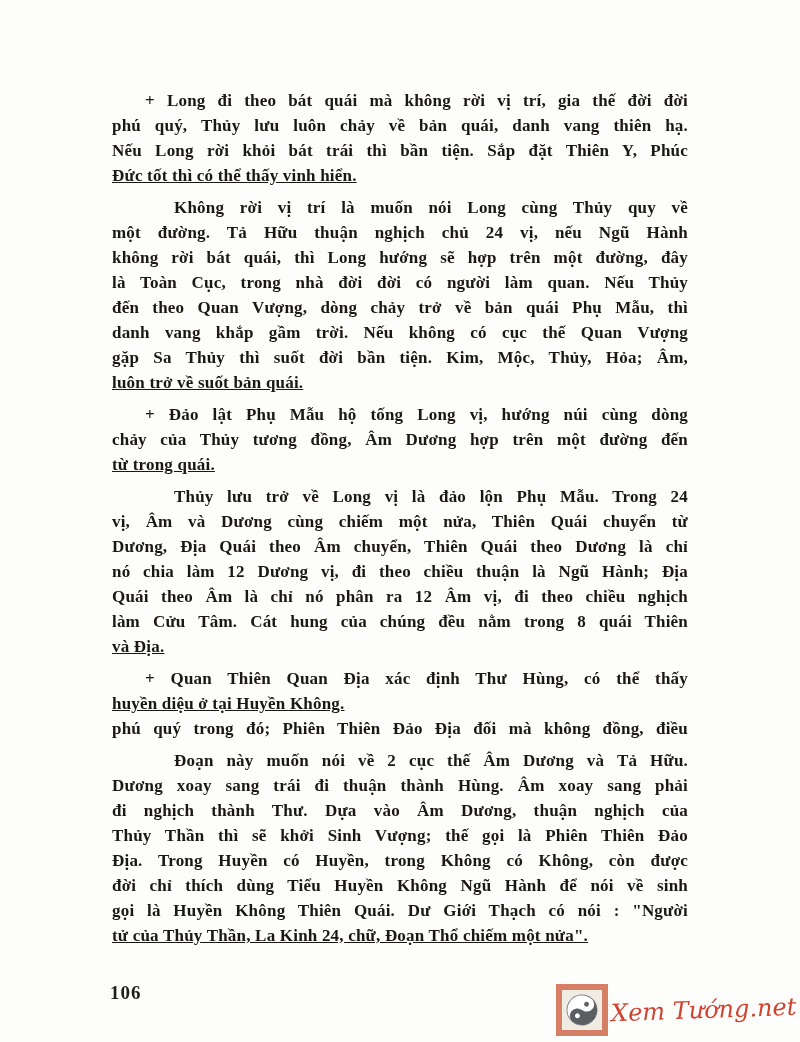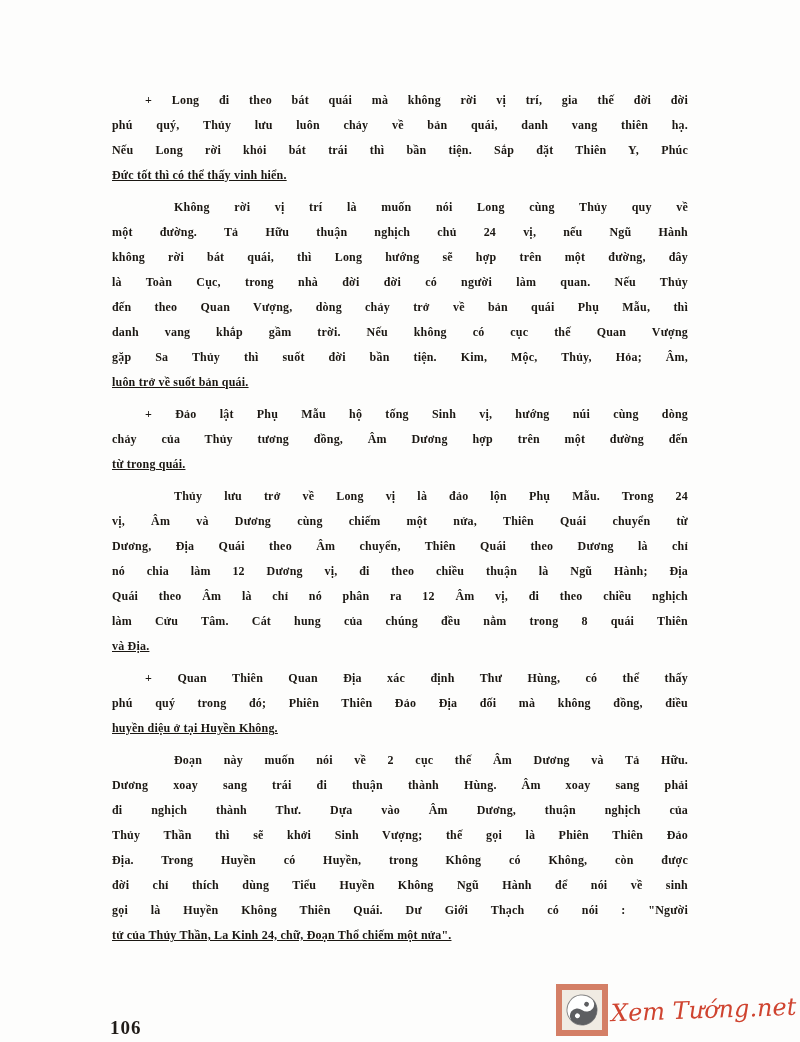--- a/index.html
+++ b/index.html
@@ -18,21 +18,21 @@
   .page {
     position: absolute;
     inset: 0;
   }
   .text-block {
     position: absolute;
     top: 88px;
     left: 112px;
     width: 576px;
     color: #1b1712;
-    font-size: 12px;
+    font-size: 17px;
     font-weight: 600;
     line-height: 25px;
     letter-spacing: 0.2px;
   }
   .para {
     margin: 0 0 7px 0;
   }
   .line {
     text-align: justify;
     text-align-last: justify;
@@ -46,21 +46,20 @@
   .para.indent > .line.first { padding-left: 62px; }
 
   .page-number {
     position: absolute;
     left: 110px;
     top: 982px;
     font-size: 19px;
     font-weight: 700;
     color: #201c18;
     letter-spacing: 1px;
-    margin-top: 35px;
   }
   .watermark {
     position: absolute;
     right: 4px;
     top: 984px;
     display: flex;
     align-items: center;
     gap: 3px;
   }
   .wm-logo {
@@ -101,37 +100,37 @@
         <div class="line first">Không rời vị trí là muốn nói Long cùng Thủy quy về</div>
         <div class="line">một đường. Tả Hữu thuận nghịch chủ 24 vị, nếu Ngũ Hành</div>
         <div class="line">không rời bát quái, thì Long hướng sẽ hợp trên một đường, đây</div>
         <div class="line">là Toàn Cục, trong nhà đời đời có người làm quan. Nếu Thủy</div>
         <div class="line">đến theo Quan Vượng, dòng chảy trở về bản quái Phụ Mẫu, thì</div>
         <div class="line">danh vang khắp gầm trời. Nếu không có cục thế Quan Vượng</div>
         <div class="line">gặp Sa Thủy thì suốt đời bần tiện. Kim, Mộc, Thủy, Hỏa; Âm,</div>
         <div class="line last">luôn trở về suốt bản quái.</div>
       </div>
       <div class="para bullet">
-        <div class="line first">+ Đảo lật Phụ Mẫu hộ tống Sinh vị, hướng núi cùng dòng</div>
+        <div class="line first">+ Đảo lật Phụ Mẫu hộ tống Long vị, hướng núi cùng dòng</div>
         <div class="line">chảy của Thủy tương đồng, Âm Dương hợp trên một đường đến</div>
         <div class="line last">từ trong quái.</div>
       </div>
       <div class="para indent">
         <div class="line first">Thủy lưu trở về Long vị là đảo lộn Phụ Mẫu. Trong 24</div>
         <div class="line">vị, Âm và Dương cùng chiếm một nửa, Thiên Quái chuyển từ</div>
         <div class="line">Dương, Địa Quái theo Âm chuyển, Thiên Quái theo Dương là chỉ</div>
         <div class="line">nó chia làm 12 Dương vị, đi theo chiều thuận là Ngũ Hành; Địa</div>
         <div class="line">Quái theo Âm là chỉ nó phân ra 12 Âm vị, đi theo chiều nghịch</div>
         <div class="line">làm Cửu Tâm. Cát hung của chúng đều nằm trong 8 quái Thiên</div>
         <div class="line last">và Địa.</div>
       </div>
       <div class="para bullet">
         <div class="line first">+ Quan Thiên Quan Địa xác định Thư Hùng, có thể thấy</div>
+        <div class="line last">huyền diệu ở tại Huyền Không.</div>
         <div class="line">phú quý trong đó; Phiên Thiên Đảo Địa đối mà không đồng, điều</div>
-        <div class="line last">huyền diệu ở tại Huyền Không.</div>
       </div>
       <div class="para indent">
         <div class="line first">Đoạn này muốn nói về 2 cục thế Âm Dương và Tả Hữu.</div>
         <div class="line">Dương xoay sang trái đi thuận thành Hùng. Âm xoay sang phải</div>
         <div class="line">đi nghịch thành Thư. Dựa vào Âm Dương, thuận nghịch của</div>
         <div class="line">Thủy Thần thì sẽ khởi Sinh Vượng; thế gọi là Phiên Thiên Đảo</div>
         <div class="line">Địa. Trong Huyền có Huyền, trong Không có Không, còn được</div>
         <div class="line">đời chỉ thích dùng Tiểu Huyền Không Ngũ Hành để nói về sinh</div>
         <div class="line">gọi là Huyền Không Thiên Quái. Dư Giới Thạch có nói : "Người</div>
         <div class="line last">tử của Thủy Thần, La Kinh 24, chữ, Đoạn Thổ chiếm một nửa".</div>

